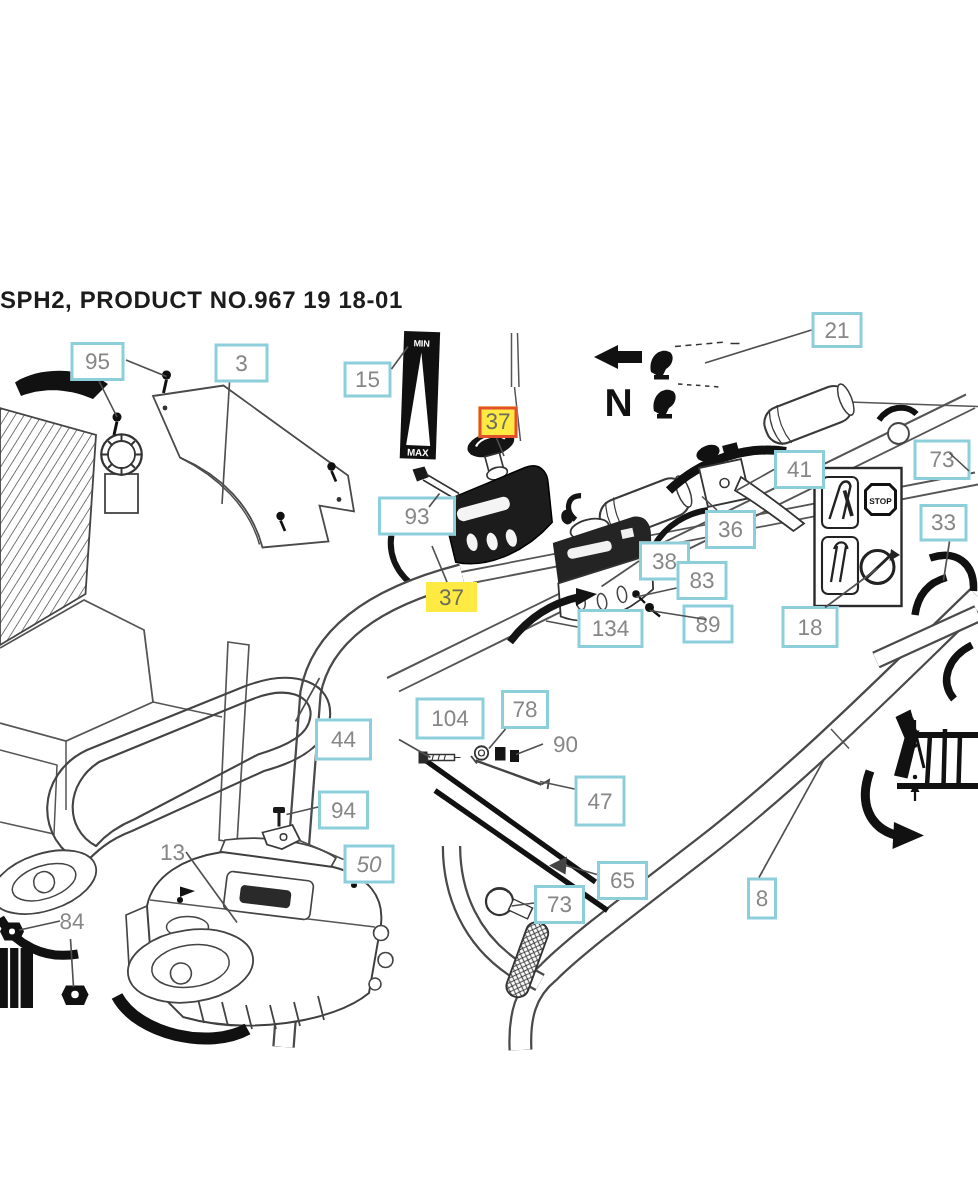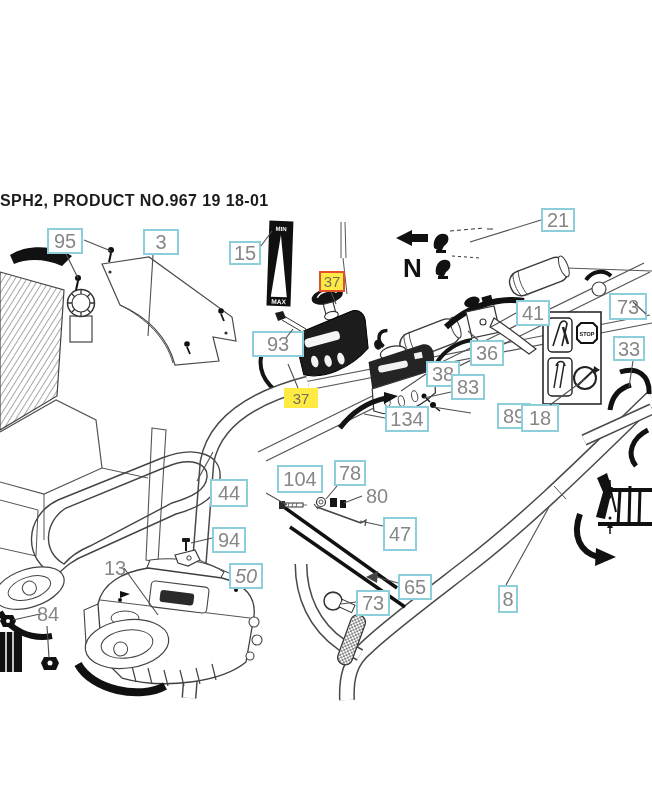--- a/index.html
+++ b/index.html
@@ -9,21 +9,21 @@
   }
   .stage{position:absolute;left:0;top:0;width:652px;height:800px;}
   svg.art{position:absolute;left:0;top:0;z-index:1;}
   #leader-svg{position:absolute;left:0;top:0;z-index:3;pointer-events:none;}
   .page-title{
     position:absolute;left:0px;top:192px;z-index:2;
     font-size:16px;font-weight:bold;color:#1c1c1c;letter-spacing:.4px;white-space:nowrap;
   }
   .callout{
     position:absolute;z-index:2;display:flex;align-items:center;justify-content:center;
-    box-sizing:border-box;font-size:20px;color:#878787;cursor:pointer;line-height:1;
+    box-sizing:border-box;font-size:15px;color:#878787;cursor:pointer;line-height:1;
   }
   .style-box{border:2px solid #8ccfdb;background:#ffffff;}
   .style-highlight-border{background:#ffe943;border:2px solid #e2502d;color:#6e6e5e;font-size:15px;}
   .style-highlight{background:#ffe943;color:#6e6e5e;font-size:15px;}
   .style-plain{background:transparent;}
 </style>
 </head>
 <body>
 
 <div class="stage">
@@ -308,29 +308,29 @@
     <div class="callout style-box" style="left: 143px; top: 229px; width: 36px; height: 26px;">3</div>
     <div class="callout style-box" style="left: 229px; top: 241px; width: 32px; height: 24px;">15</div>
     <div class="callout style-box" style="left: 541px; top: 208px; width: 34px; height: 24px;">21</div>
     <div class="callout style-highlight-border" style="left: 319px; top: 271px; width: 26px; height: 21px;">37</div>
     <div class="callout style-box" style="left: 252px; top: 331px; width: 52px; height: 26px;">93</div>
     <div class="callout style-highlight" style="left: 284px; top: 388px; width: 34px; height: 20px;">37</div>
     <div class="callout style-box" style="left: 516px; top: 300px; width: 34px; height: 26px;">41</div>
     <div class="callout style-box" style="left: 470px; top: 340px; width: 34px; height: 26px;">36</div>
     <div class="callout style-box" style="left: 426px; top: 361px; width: 34px; height: 26px;">38</div>
     <div class="callout style-box" style="left: 451px; top: 374px; width: 34px; height: 26px;">83</div>
-    <div class="callout style-box" style="left: 497px; top: 403px; width: 34px; height: 26px;">89</div>
+    <div class="callout style-box" style="left: 455px; top: 403px; width: 34px; height: 26px;">89</div>
     <div class="callout style-box" style="left: 609px; top: 293px; width: 38px; height: 27px;">73</div>
     <div class="callout style-box" style="left: 613px; top: 336px; width: 32px; height: 25px;">33</div>
     <div class="callout style-box" style="left: 521px; top: 404px; width: 38px; height: 28px;">18</div>
     <div class="callout style-box" style="left: 385px; top: 406px; width: 44px; height: 26px;">134</div>
     <div class="callout style-box" style="left: 210px; top: 442px; width: 38px; height: 28px; margin-top: 37px;">44</div>
     <div class="callout style-box" style="left: 250px; top: 465px; width: 46px; height: 28px; margin-left: 27px;">104</div>
     <div class="callout style-box" style="left: 334px; top: 460px; width: 32px; height: 26px;">78</div>
-    <div class="callout style-plain" style="left: 362px; top: 485px; width: 30px; height: 22px;">80</div>
+    <div class="callout style-plain" style="left: 362px; top: 485px; width: 30px; height: 22px;">90</div>
     <div class="callout style-box" style="left: 383px; top: 517px; width: 34px; height: 34px;">47</div>
     <div class="callout style-box" style="left: 212px; top: 527px; width: 34px; height: 26px;">94</div>
     <div class="callout style-box" style="left: 229px; top: 563px; width: 34px; height: 26px; font-style: italic;">50</div>
     <div class="callout style-plain" style="left: 98px; top: 556px; width: 34px; height: 24px;">13</div>
     <div class="callout style-plain" style="left: 32px; top: 602px; width: 32px; height: 24px;">84</div>
     <div class="callout style-box" style="left: 398px; top: 574px; width: 34px; height: 26px;">65</div>
     <div class="callout style-box" style="left: 356px; top: 590px; width: 34px; height: 26px;">73</div>
     <div class="callout style-box" style="left: 498px; top: 585px; width: 20px; height: 28px;">8</div>
     <svg id="leader-svg" width="652" height="800" viewBox="0 0 652 800">
       <line x1="84" y1="240" x2="111" y2="251" stroke="#4f4f4f" stroke-width="1.1"></line>

